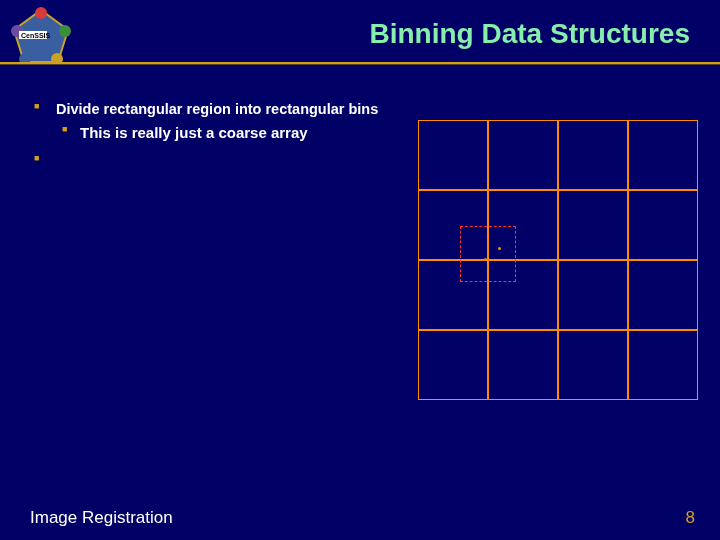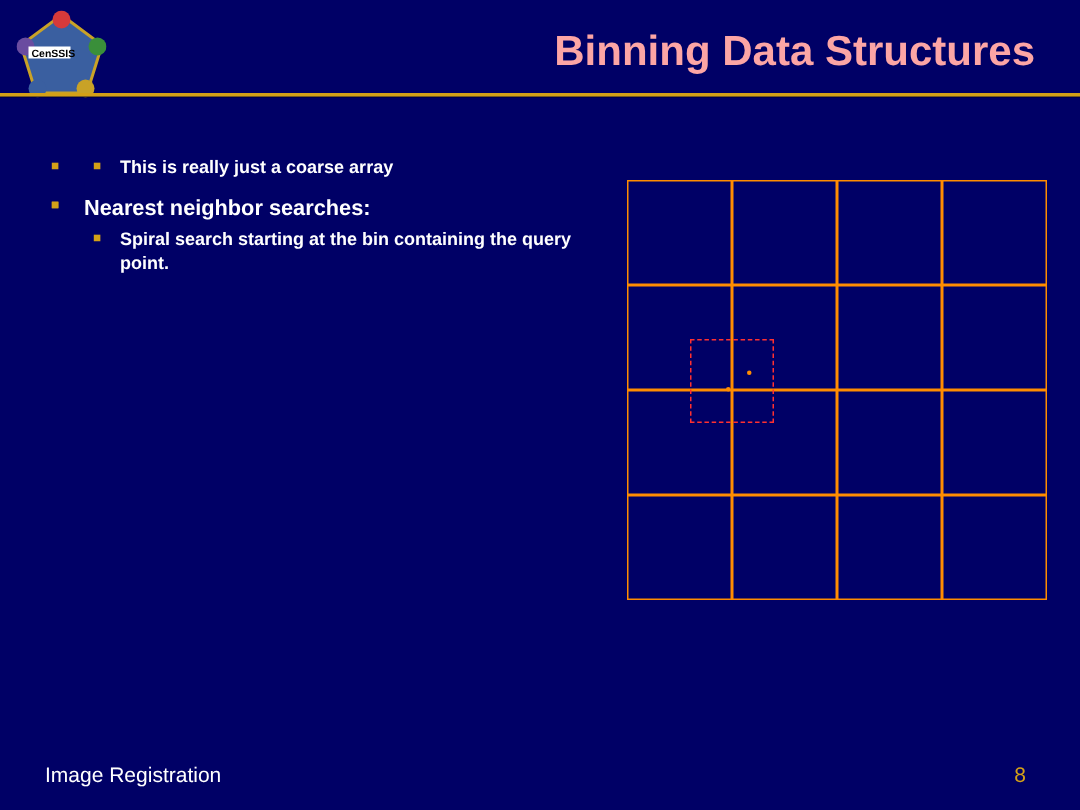--- a/index.html
+++ b/index.html
@@ -15,21 +15,21 @@
   .header {
     position: relative;
     height: 68px;
   }
   .title {
     position: absolute;
     top: 18px;
     right: 30px;
     font-size: 28px;
     font-weight: bold;
-    color: #fca5a5;
+    color: #86efac;
   }
   .rule {
     position: absolute;
     left: 0;
     right: 0;
     top: 62px;
     height: 3px;
     background: linear-gradient(to bottom, #d4a017 0%, #d4a017 60%, #000033 100%);
   }
   .logo {
@@ -67,21 +67,21 @@
     position: absolute;
     left: 4px;
     top: 1px;
     font-size: 9px;
     color: #d4a017;
   }
   ul.sub { list-style: none; margin-top: 4px; }
   ul.sub > li {
     position: relative;
     padding-left: 24px;
-    font-size: 12px;
+    font-size: 15px;
     font-weight: bold;
     line-height: 1.3;
   }
   ul.sub > li::before {
     content: "■";
     position: absolute;
     left: 6px;
     top: 1px;
     font-size: 9px;
     color: #d4a017;
@@ -111,23 +111,23 @@
     position: absolute;
     width: 3px;
     height: 3px;
     background: #ff8c00;
     border-radius: 50%;
   }
   .footer {
     position: absolute;
     bottom: 12px;
     left: 0;
-    right: 16px;
+    right: 5px;
     height: 20px;
-    font-size: 14px;
+    font-size: 17px;
   }
   .footer-left { position: absolute; left: 30px; }
   .footer-center { position: absolute; left: 50%; transform: translateX(-50%); margin-top: 44px; }
   .footer-right { position: absolute; right: 20px; color: #d4a017; }
 </style>
 </head>
 <body>
 
 <div class="header">
   <div class="logo">
@@ -141,27 +141,24 @@
       <rect x="8" y="24" width="28" height="8" fill="#fff"></rect>
       <text x="10" y="31" font-size="7" font-weight="bold" fill="#000" font-family="Arial">CenSSIS</text>
     </svg>
   </div>
   <div class="title">Binning Data Structures</div>
   <div class="rule"></div>
 </div>
 
 <div class="content">
   <ul class="top" id="bullets">
-      <li><ul class="sub">
+      <li><span>Divide rectangular region into rectangular bins</span><ul class="sub">
           <li>This is really just a coarse array</li>
         </ul></li>
       <li></li>
-      <li><span>Nearest neighbor searches:</span><ul class="sub">
-          <li>Spiral search starting at the bin containing the query point.</li>
-        </ul></li>
     </ul>
 </div>
 
 <div class="grid" id="grid">
     <div class="cell-border" style="left: 0px; top: 0px;"></div>
     <div class="cell-border" style="left: 70px; top: 0px;"></div>
     <div class="cell-border" style="left: 140px; top: 0px;"></div>
     <div class="cell-border" style="left: 210px; top: 0px;"></div>
     <div class="cell-border" style="left: 0px; top: 70px;"></div>
     <div class="cell-border" style="left: 70px; top: 70px;"></div>

